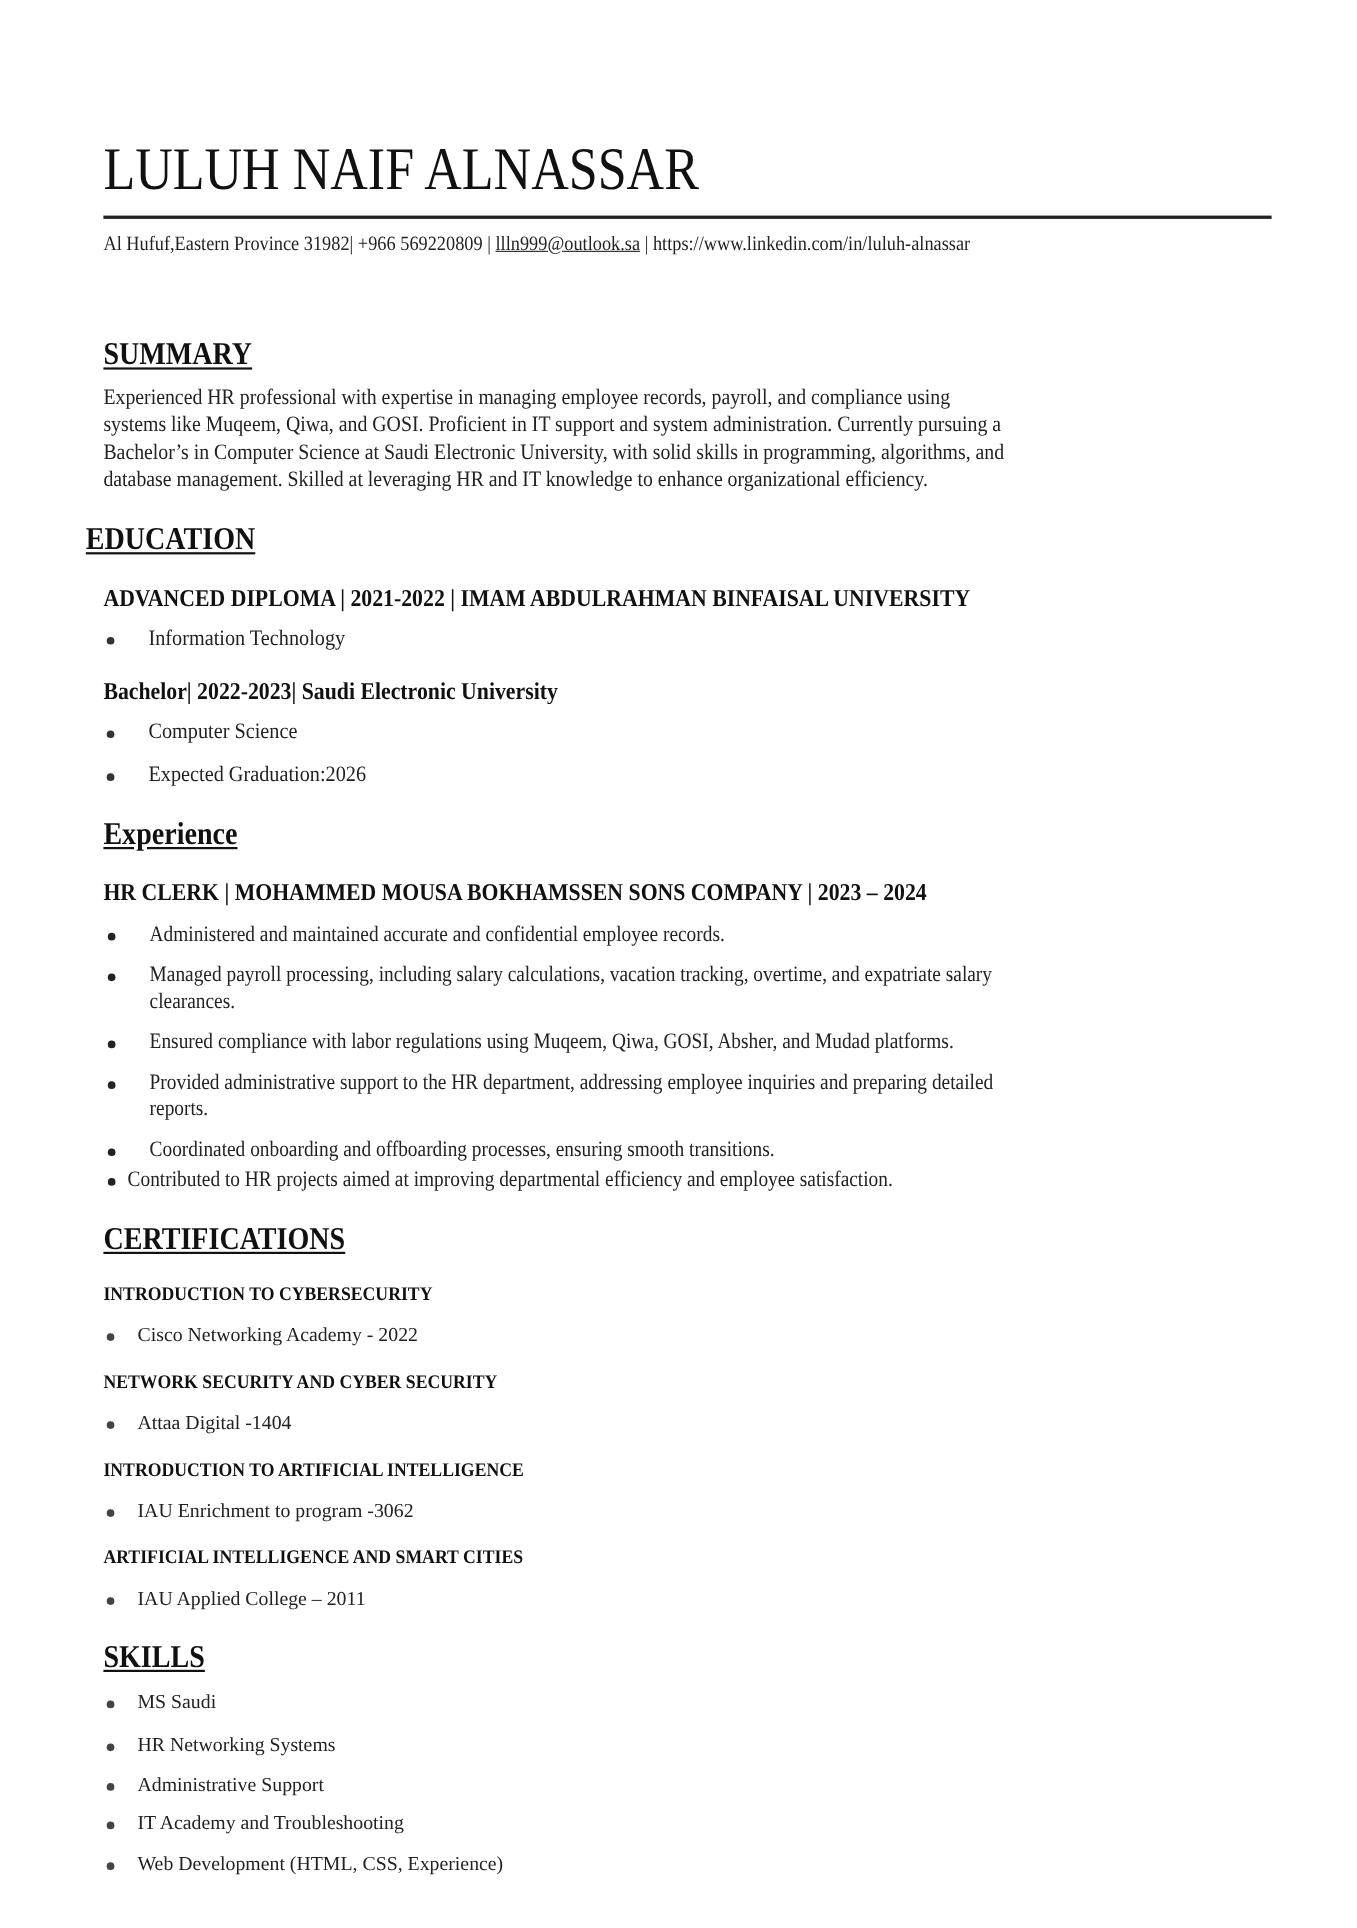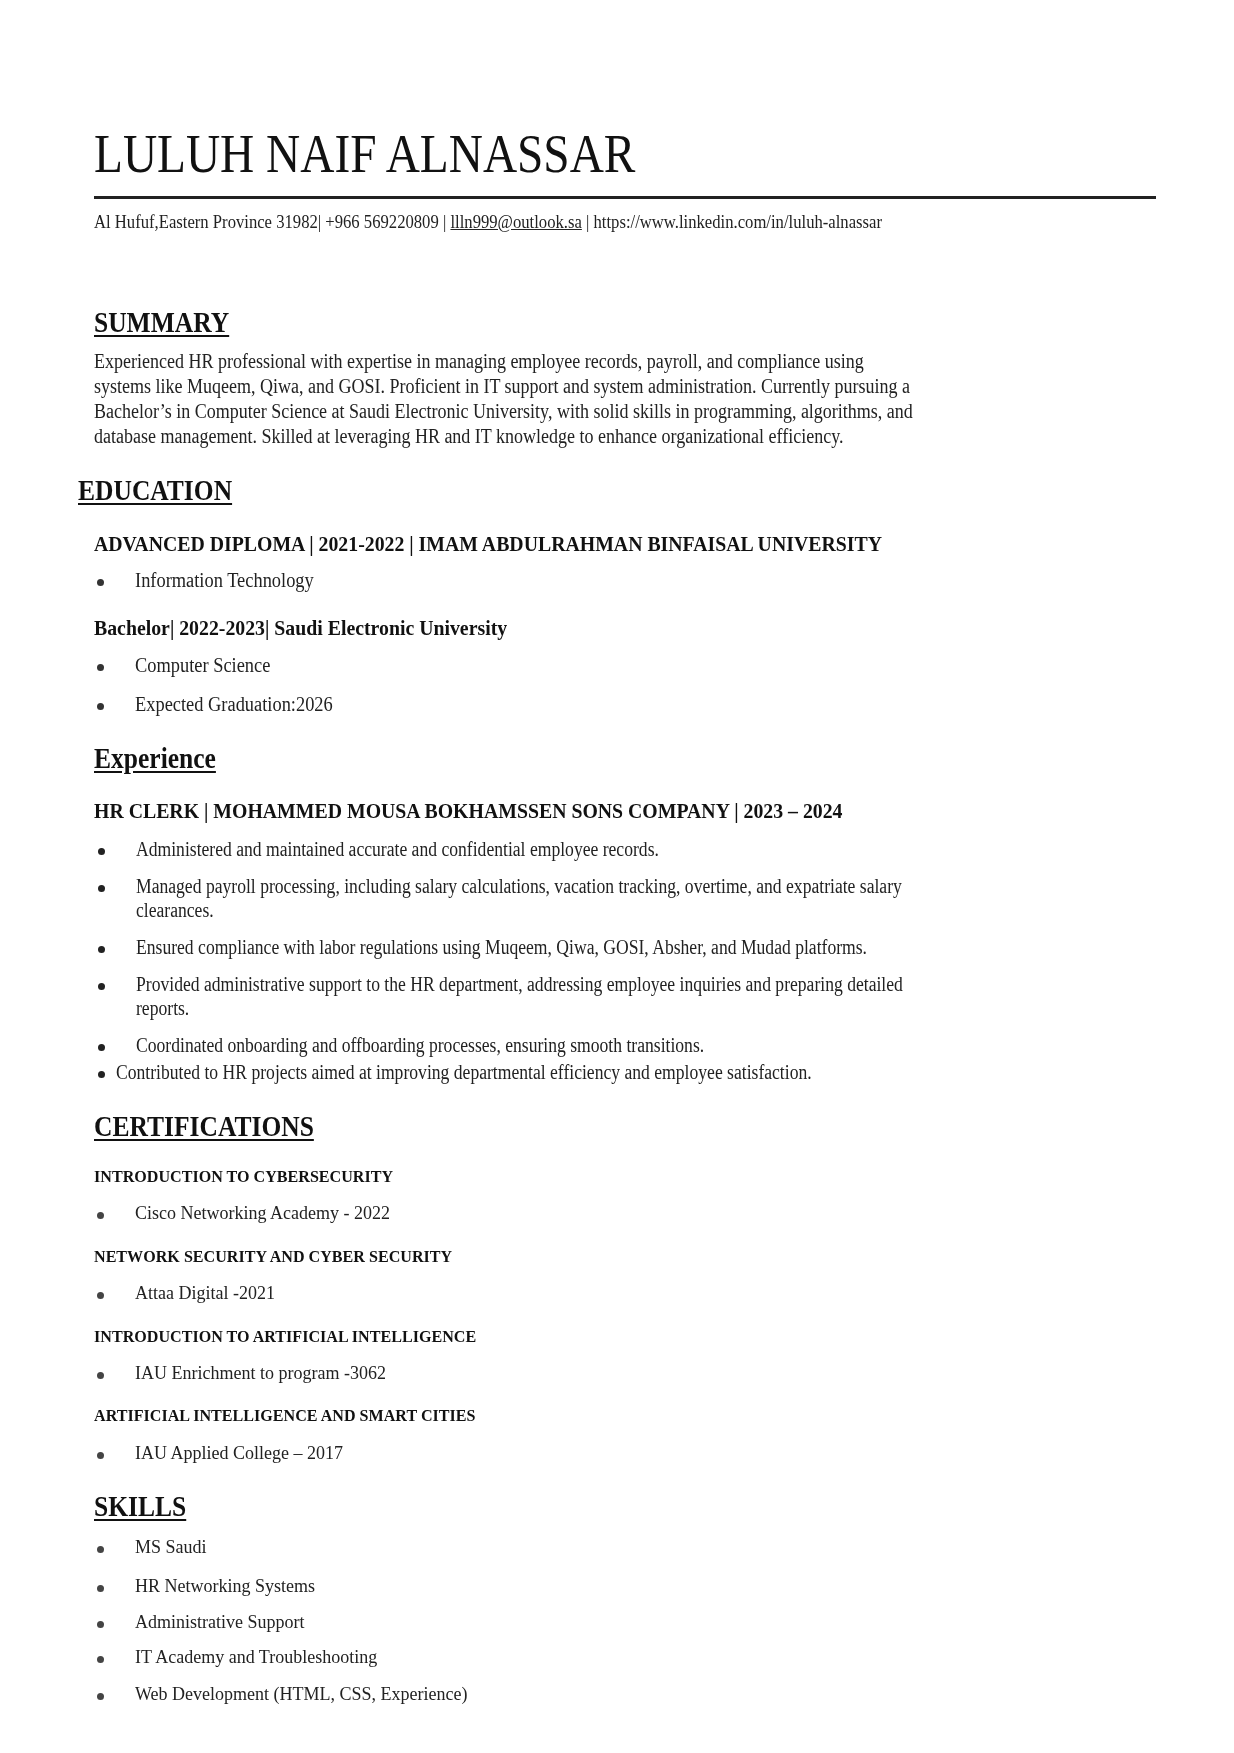--- a/index.html
+++ b/index.html
@@ -21,21 +21,21 @@
     .bullet-line .dot { position: absolute; left: 0; top: 10px; width: 7px; height: 7px; border-radius: 50%; background: #333; }
     .bullet-line .txt { position: absolute; left: 38px; top: 0; white-space: nowrap; transform: scaleX(0.92); transform-origin: left top; }
 
     .exp-line { font-size: 20px; color: #222; }
     .exp-line .dot { position: absolute; left: 0; top: 11px; width: 7px; height: 7px; border-radius: 50%; background: #222; }
     .exp-line .txt { position: absolute; left: 38px; top: 0; white-space: nowrap; transform: scaleX(0.88); transform-origin: left top; line-height: 24px; }
 
     .cert-h { font-size: 17.5px; font-weight: bold; transform: scaleX(0.92); transform-origin: left top; color: #111; }
     .cert-line { font-size: 18px; color: #222; }
     .cert-line .dot { position: absolute; left: 0; top: 9px; width: 7px; height: 7px; border-radius: 50%; background: #444; }
-    .cert-line .txt { position: absolute; left: 38px; top: 0; white-space: nowrap; font-family: Liberation Serif, serif; }
+    .cert-line .txt { position: absolute; left: 28px; top: 0; white-space: nowrap; font-family: Liberation Serif, serif; }
   </style>
 </head>
 <body>
 
 <div class="page">
 
   <div class="abs cal name">LULUH NAIF ALNASSAR</div>
   <div class="abs rule"></div>
   <div class="abs cal contact">
     <span>Al Hufuf,Eastern Province 31982</span><span>| </span><span>+966 569220809</span><span> | </span><span class="email">llln999@outlook.sa</span><span> | </span><span>https://www.linkedin.com/in/luluh-alnassar</span>
@@ -99,33 +99,33 @@
 
   <div class="abs cal cert-h" style="left:94px; top:1166px;">INTRODUCTION TO CYBERSECURITY</div>
   <div class="abs cal cert-line" style="left:97px; top:1203px;">
     <span class="dot"></span>
     <span class="txt">Cisco Networking Academy - 2022</span>
   </div>
 
   <div class="abs cal cert-h" style="left:94px; top:1246px;">NETWORK SECURITY AND CYBER SECURITY</div>
   <div class="abs cal cert-line" style="left:97px; top:1283px;">
     <span class="dot"></span>
-    <span class="txt">Attaa Digital -2021</span>
+    <span class="txt">Attaa Digital -1404</span>
   </div>
 
   <div class="abs cal cert-h" style="left:94px; top:1326px;">INTRODUCTION TO ARTIFICIAL INTELLIGENCE</div>
   <div class="abs cal cert-line" style="left:97px; top:1363px;">
     <span class="dot"></span>
     <span class="txt">IAU Enrichment to program -3062</span>
   </div>
 
   <div class="abs cal cert-h" style="left:94px; top:1405px;">ARTIFICIAL INTELLIGENCE AND SMART CITIES</div>
   <div class="abs cal cert-line" style="left:97px; top:1443px;">
     <span class="dot"></span>
-    <span class="txt">IAU Applied College – 2017</span>
+    <span class="txt">IAU Applied College – 2011</span>
   </div>
 
   <div class="abs cal sec-h" style="left:94px; top:1490px;">SKILLS</div>
   <div class="abs tnr cert-line" style="left:97px; top:1537px;">
     <span class="dot"></span>
     <span class="txt">MS Saudi</span>
   </div>
   <div class="abs tnr cert-line" style="left:97px; top:1576px;">
     <span class="dot"></span>
     <span class="txt">HR Networking Systems</span>

